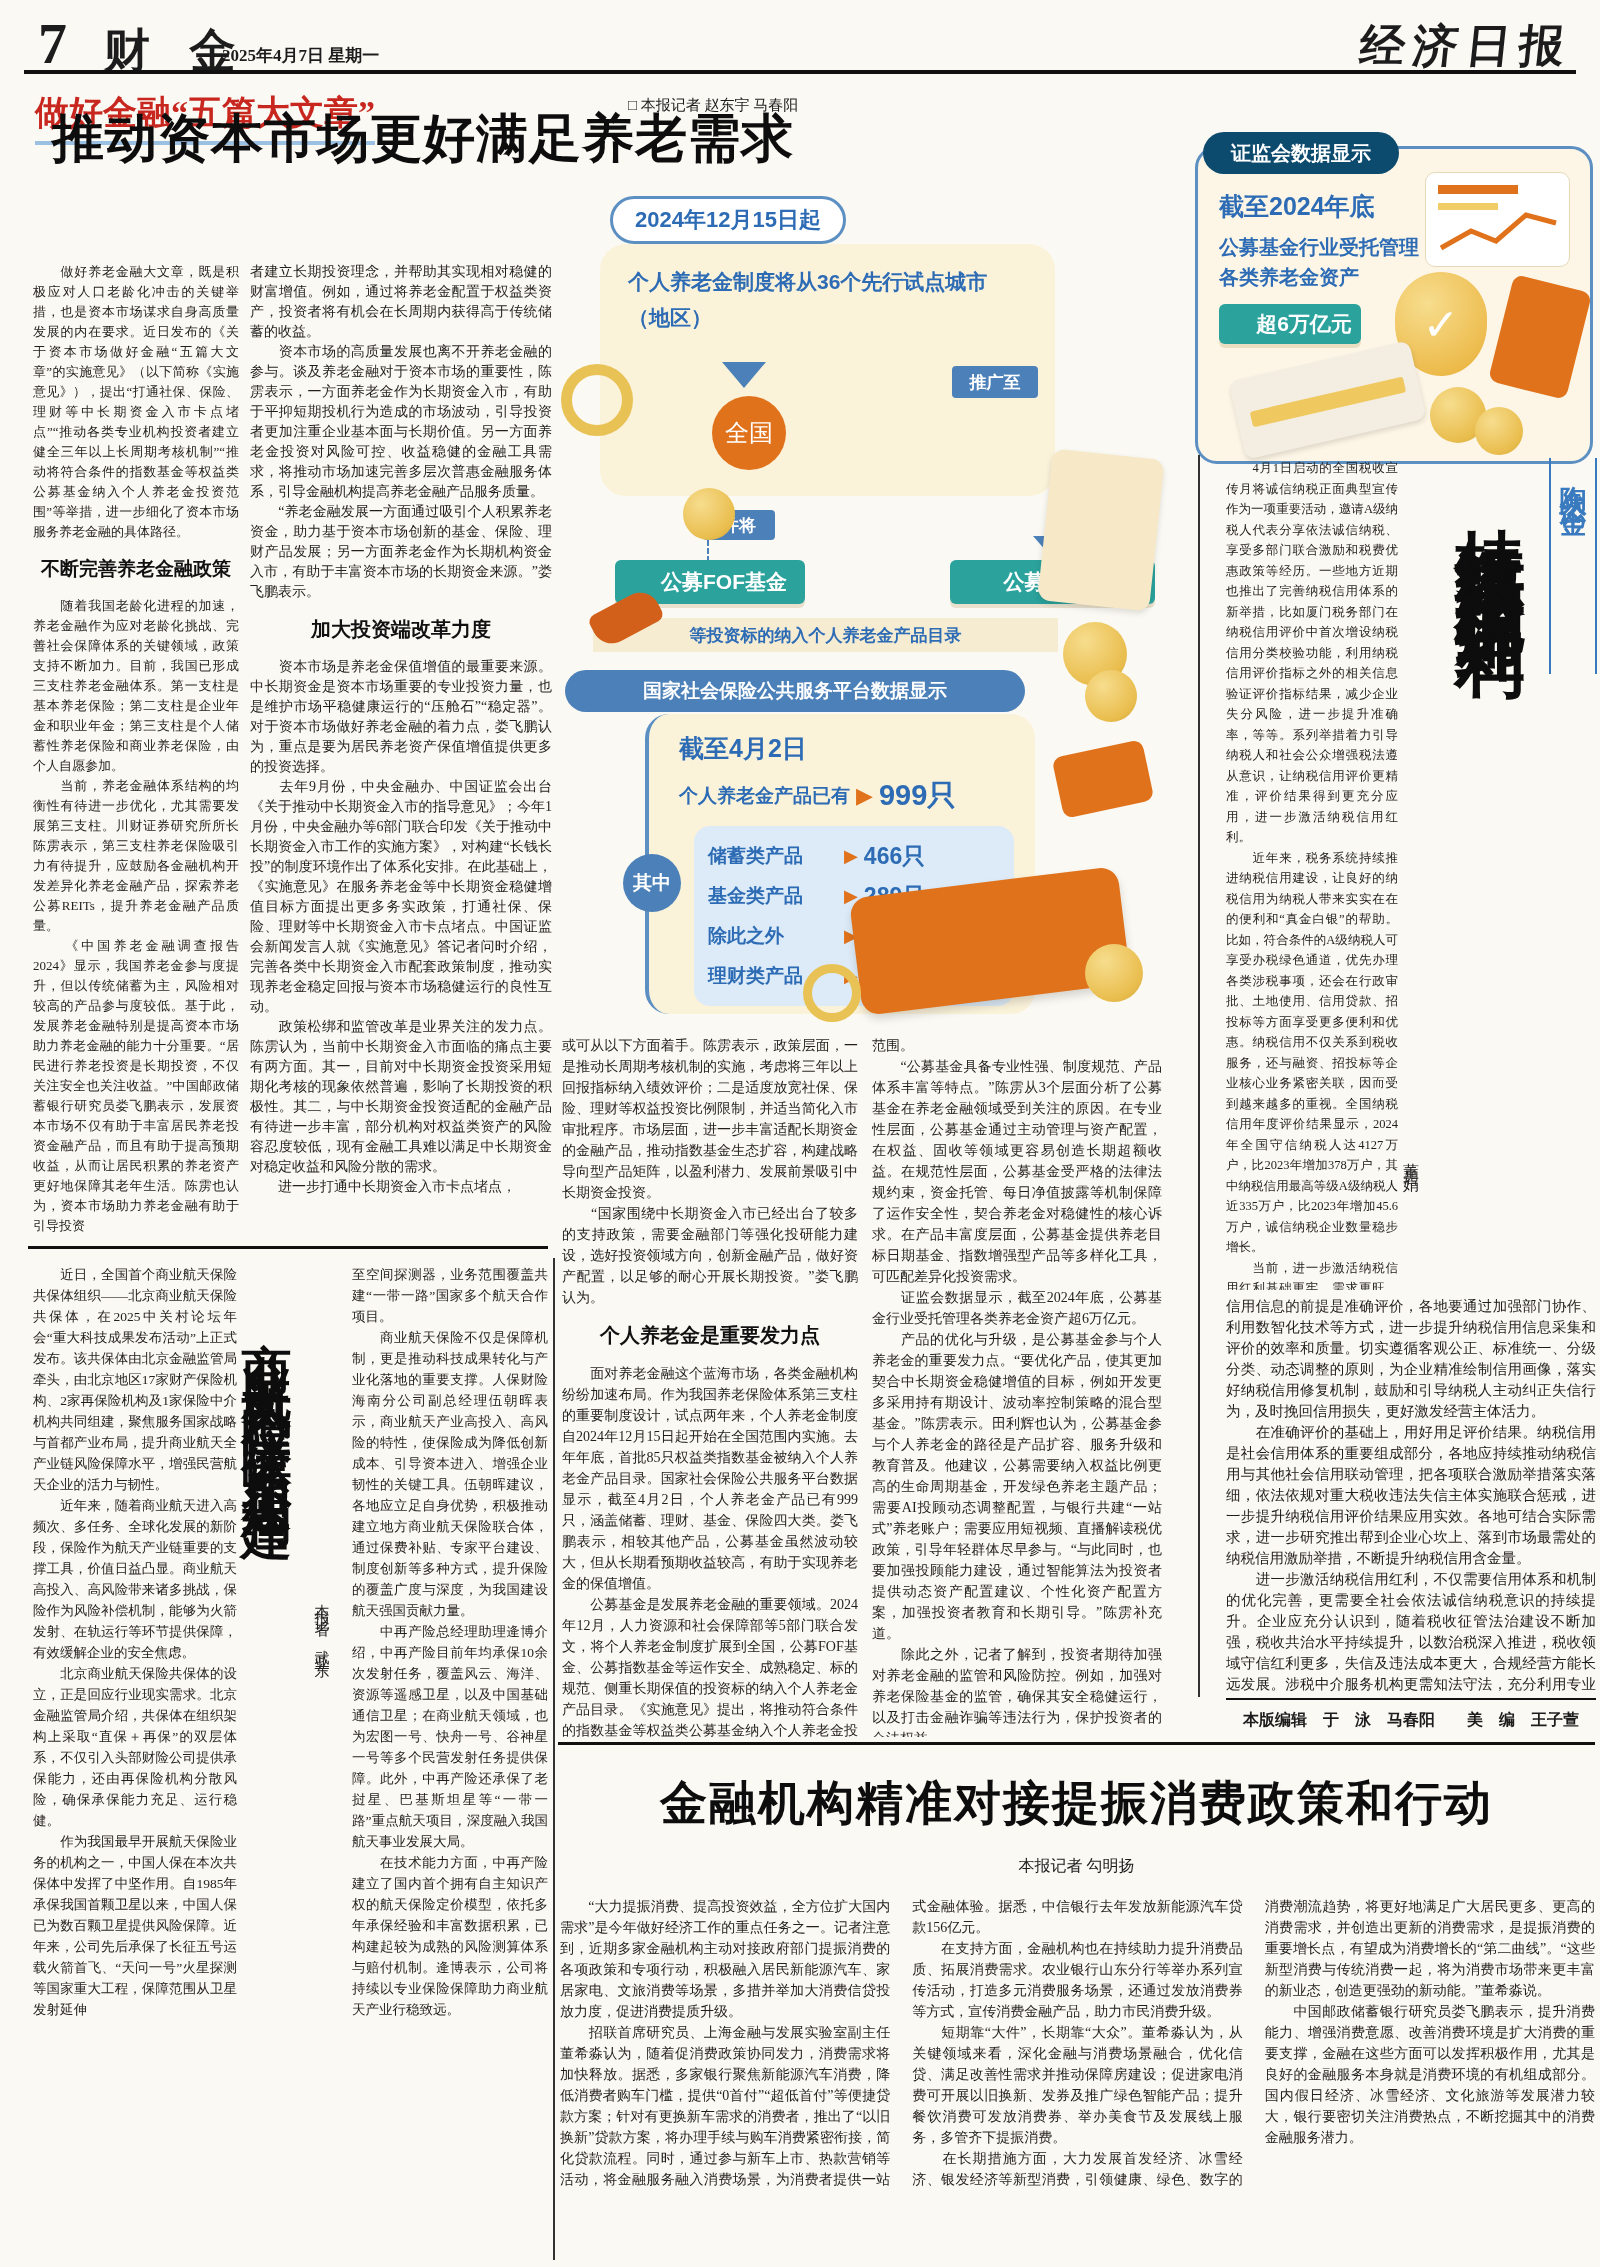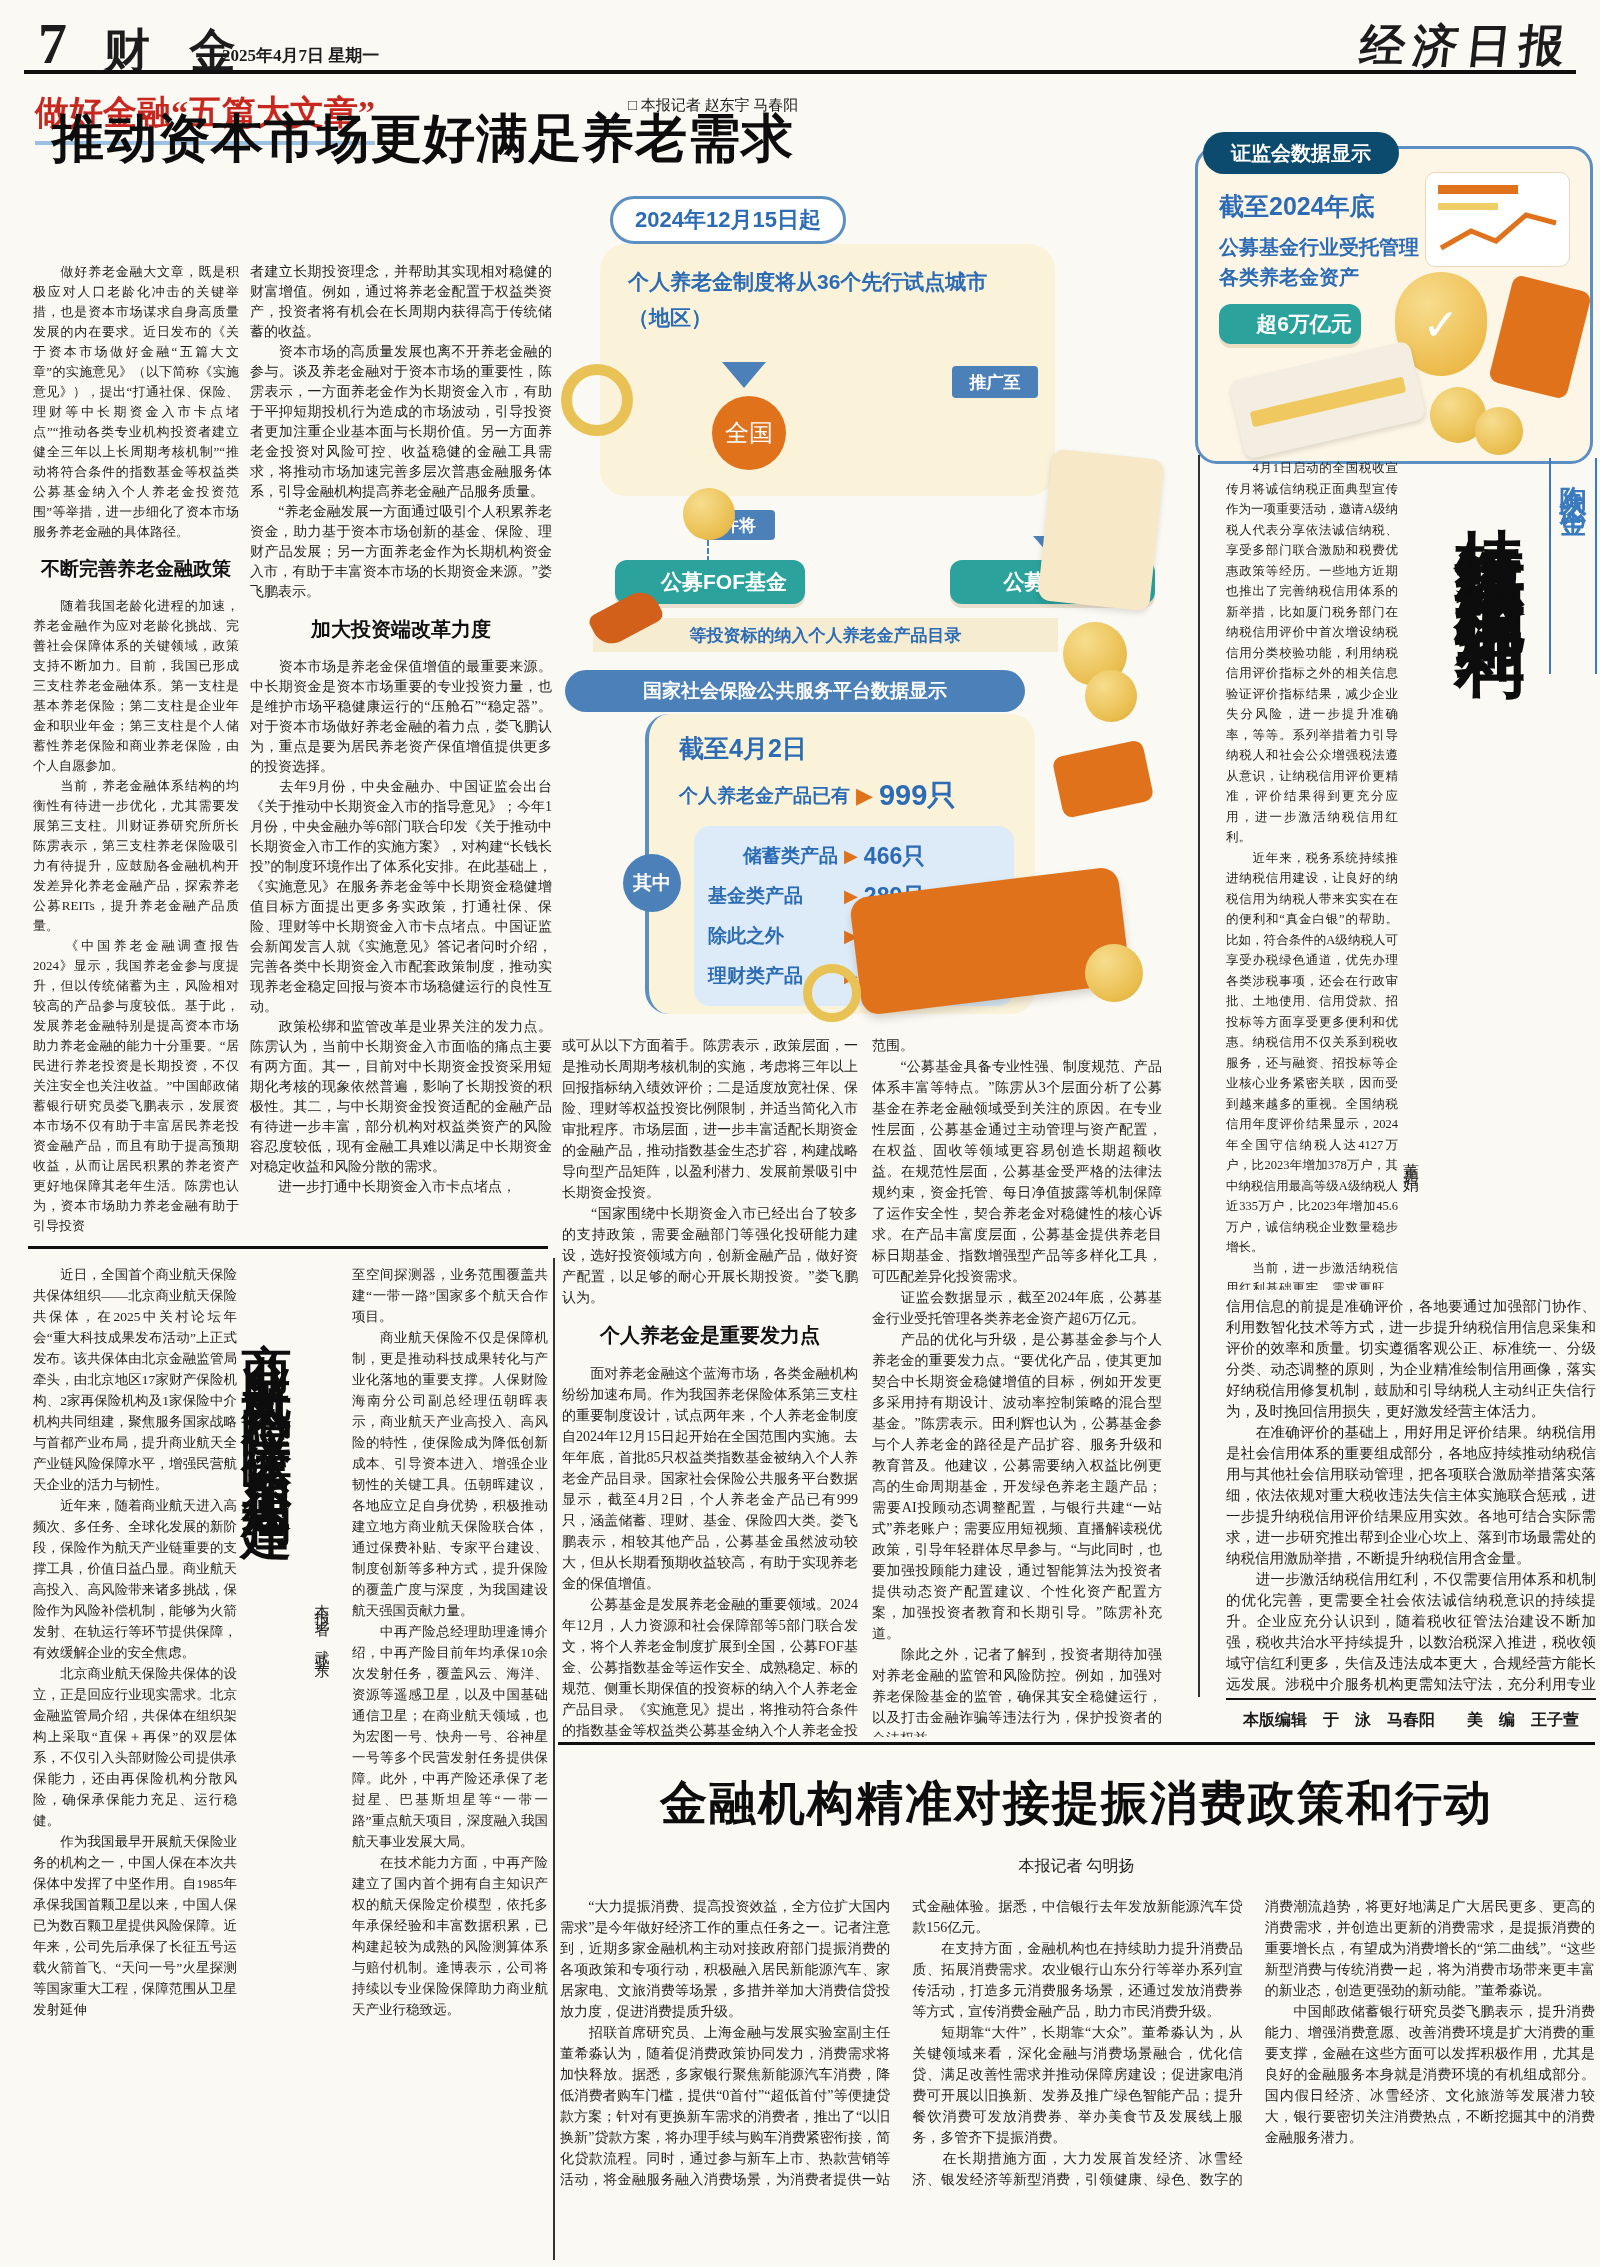--- a/index.html
+++ b/index.html
@@ -11,21 +11,21 @@
   }
   .abs { position:absolute; }
   .sans { font-family:"Liberation Sans","DejaVu Sans",sans-serif; }
   .body-text { white-space:pre-line; text-align:justify; overflow:hidden; color:#211f1d; }
   .rule-h { background:#111; }
   .rule-v { background:#333; }
   .vtext { writing-mode:vertical-rl; text-orientation:upright; }
   .blue { color:#2d6cb5; }
   .subhead { font-weight:bold; text-align:center; font-family:"Liberation Sans",sans-serif; color:#111; }
   .tag { background:#4c80b8; color:#fff; display:flex; align-items:center; justify-content:center; border-radius:4px; font-weight:bold; }
-  .teal-box { background:#2ba29c; color:#fff; display:flex; align-items:center; justify-content:center; font-weight:bold; border-radius:12px; box-shadow:0 4px 0 rgba(180,150,90,.25);padding-left:28px; }
+  .teal-box { background:#2ba29c; color:#fff; display:flex; align-items:center; justify-content:center; font-weight:bold; border-radius:6px; box-shadow:0 4px 0 rgba(180,150,90,.25);padding-left:28px; }
   .flexc { display:flex; align-items:center; justify-content:center; }
   .arrow-r { color:#e0721c; font-size:18px; margin:0 6px; }
   .coin { border-radius:50%; background:radial-gradient(circle at 35% 30%, #f7dd8e, #e9bd4d 70%, #caa133); }
   .ring { border-radius:50%; border:11px solid #e9c256; background:transparent; }
 </style>
 </head>
 <body>
 
 <div class="page">
 
@@ -82,21 +82,21 @@
     <div class="abs flexc" style="left:0px; top:478px; width:460px; height:42px; background:#4c80b8; border-radius:22px; color:#fff; font-size:19px; font-weight:bold;">国家社会保险公共服务平台数据显示</div>
     <div class="abs" style="left:80px; top:522px; width:390px; height:300px; background:#fbf2da; border-radius:24px; border-left:4px solid #5c8fc2;">
       <div class="abs blue" style="left:30px; top:18px; font-size:25px; font-weight:bold;">截至4月2日</div>
       <div class="abs" style="left:30px; top:62px; display:flex; align-items:center;">
         <span class="blue" style="font-size:19px; font-weight:bold;">个人养老金产品已有</span>
         <span class="arrow-r" style="font-size:22px;">▶</span>
         <span class="blue" style="font-size:29px; font-weight:bold;">999只</span>
       </div>
       <div class="abs flexc" style="left:-26px; top:140px; width:58px; height:58px; border-radius:50%; background:#4c80b8; color:#fff; font-size:19px; font-weight:bold;">其中</div>
       <div class="abs" style="left:45px; top:112px; width:320px; padding:10px 14px; background:#dcebf7; border-radius:16px;">
-        <div style="display:flex; align-items:center; height:40px;text-align:right;">
+        <div style="display:flex; align-items:center; height:40px;">
           <span class="blue" style="font-size:19px; font-weight:bold; width:130px;">储蓄类产品</span>
           <span class="arrow-r">▶</span>
           <span class="blue" style="font-size:23px; font-weight:bold;">466只</span>
         </div>
         <div style="display:flex; align-items:center; height:40px;">
           <span class="blue" style="font-size:19px; font-weight:bold; width:130px;">基金类产品</span>
           <span class="arrow-r">▶</span>
           <span class="blue" style="font-size:23px; font-weight:bold;">289只</span>
         </div>
         <div style="display:flex; align-items:center; height:40px;">

